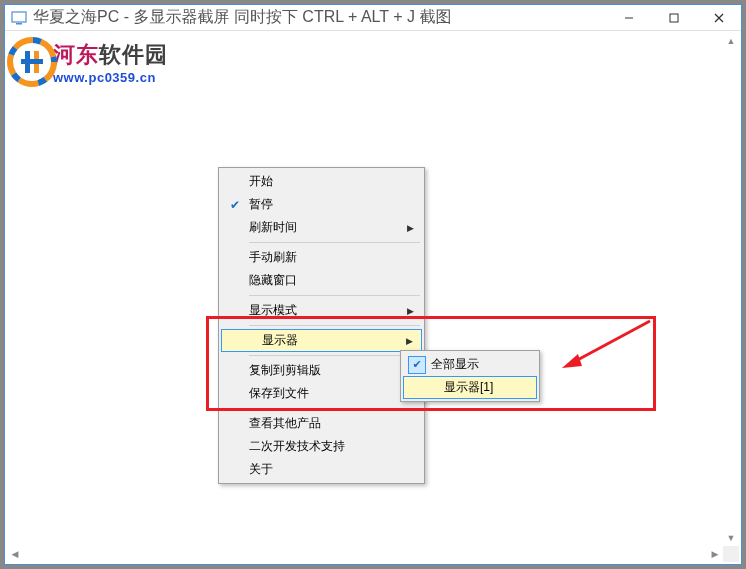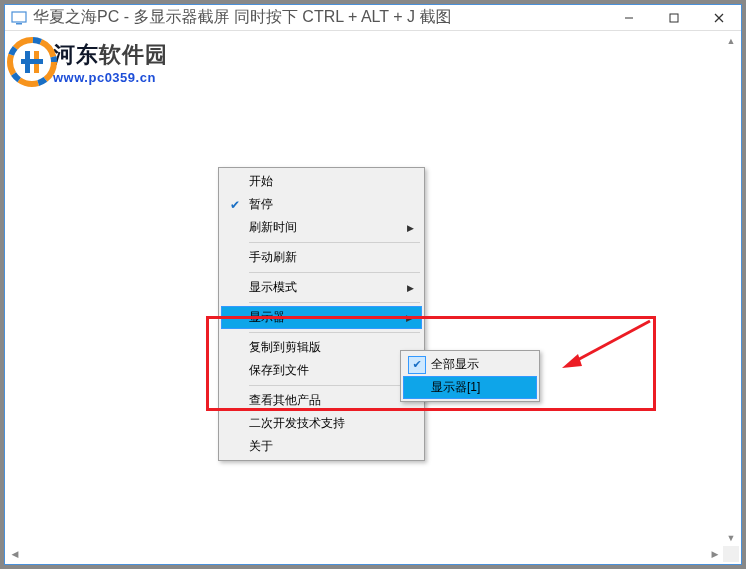--- a/index.html
+++ b/index.html
@@ -54,38 +54,38 @@
     .scroll-corner { position: absolute; right: 2px; bottom: 2px; width: 16px; height: 16px; background: #f0f0f0; }
     .watermark {
       position: absolute; left: 0px; top: 4px;
       display: flex; align-items: center;
     }
     .wm-logo {
       width: 54px; height: 54px; position: relative;
     }
     .wm-text { margin-left: -6px; }
     .wm-text .name { font-size: 22px; font-weight: bold; letter-spacing: 1px; }
-    .wm-text .name span.c1 { color: #0f172a; }
+    .wm-text .name span.c1 { color: #be185d; }
     .wm-text .name span.c2 { color: #404040; }
     .wm-text .url { color: #1d4ed8; font-size: 13px; font-weight: bold; letter-spacing: 0.5px; }
 
     .context-menu {
       position: absolute;
       background: #f0f0f0;
       border: 1px solid #a0a0a0;
       box-shadow: 2px 2px 4px rgba(0,0,0,0.25);
       padding: 2px;
     }
     .menu-main { left: 213px; top: 136px; width: 207px; }
     .menu-item {
       height: 23px; display: flex; align-items: center;
       padding-left: 28px; padding-right: 20px;
       position: relative; color: #000;
     }
-    .menu-item.highlight { background: #0ea5e9; border: 1px solid #3399ff; padding-left: 27px; }
+    .menu-item.highlight { background: #fef9c3; border: 1px solid #3399ff; padding-left: 40px; }
     .menu-item .check {
       position: absolute; left: 6px; width: 16px; text-align: center;
       color: #1a6fc4; font-size: 12px;
     }
     .menu-item .arrow {
       position: absolute; right: 8px; font-size: 9px; color: #333;
     }
     .menu-sep {
       height: 1px; background: #d0d0d0; margin: 3px 2px 3px 28px;
     }
@@ -172,20 +172,23 @@
           <span>暂停</span>
         </div>
       <div class="menu-item">
           <span>刷新时间</span>
           <span class="arrow">▶</span>
         </div>
       <div class="menu-sep"></div>
       <div class="menu-item">
           <span>手动刷新</span>
         </div>
+      <div class="menu-item">
+          <span>隐藏窗口</span>
+        </div>
       <div class="menu-sep"></div>
       <div class="menu-item">
           <span>显示模式</span>
           <span class="arrow">▶</span>
         </div>
       <div class="menu-sep"></div>
       <div class="menu-item highlight">
           <span>显示器</span>
           <span class="arrow">▶</span>
         </div>

